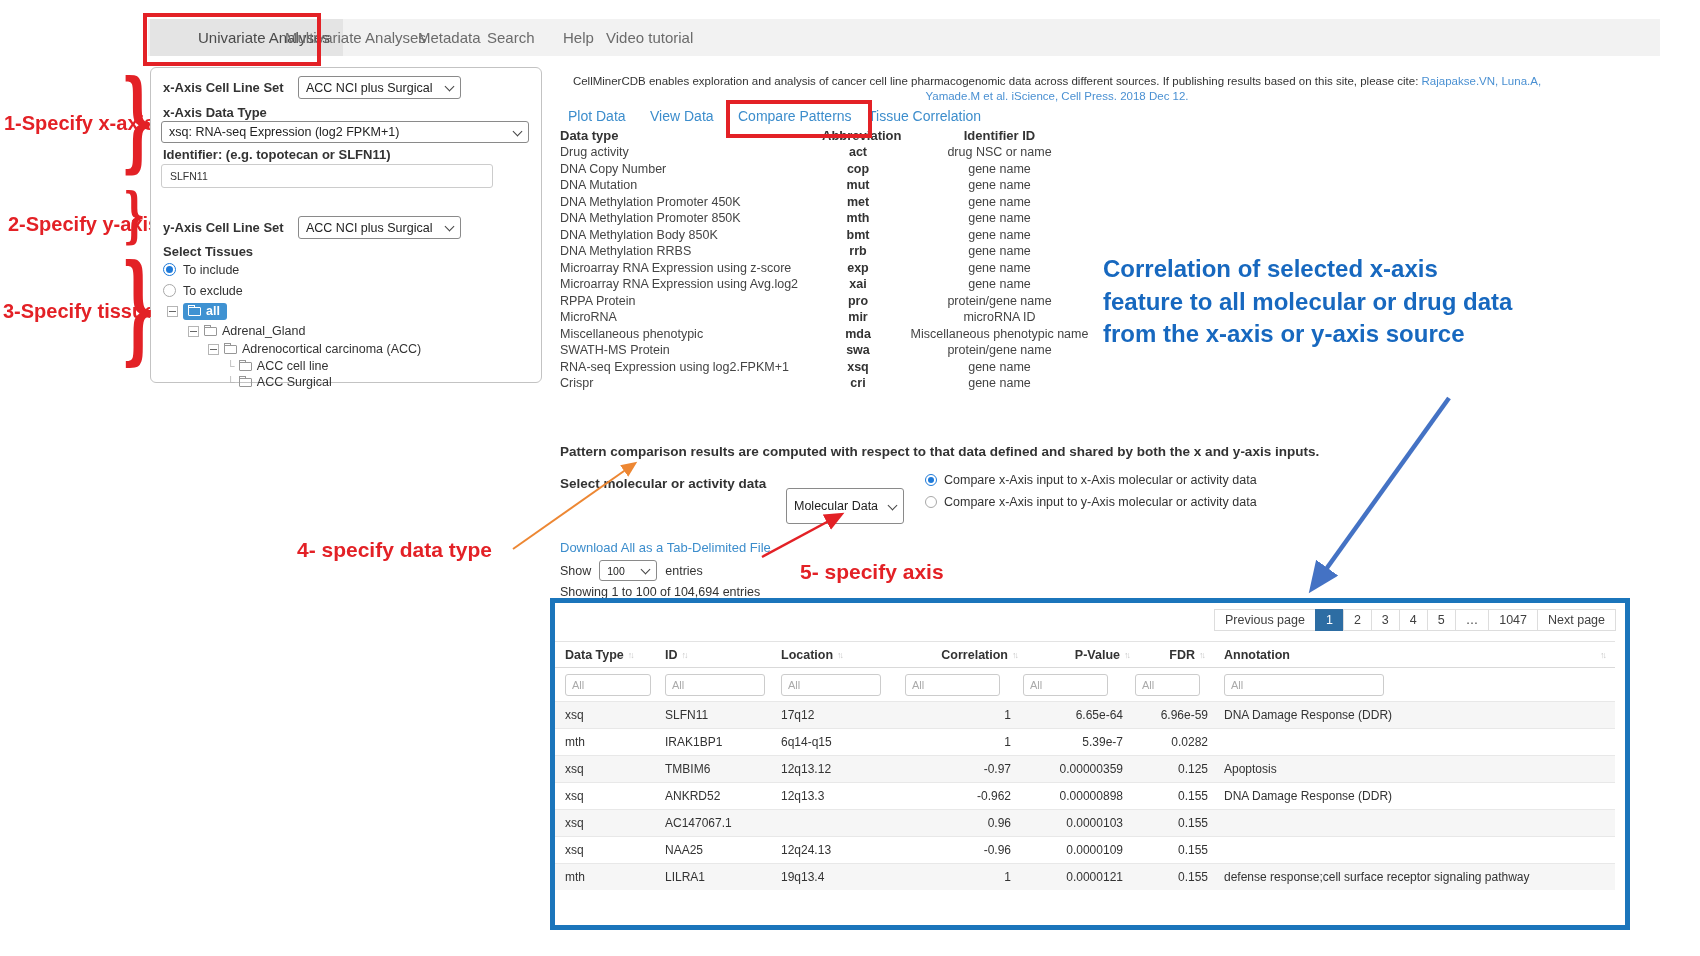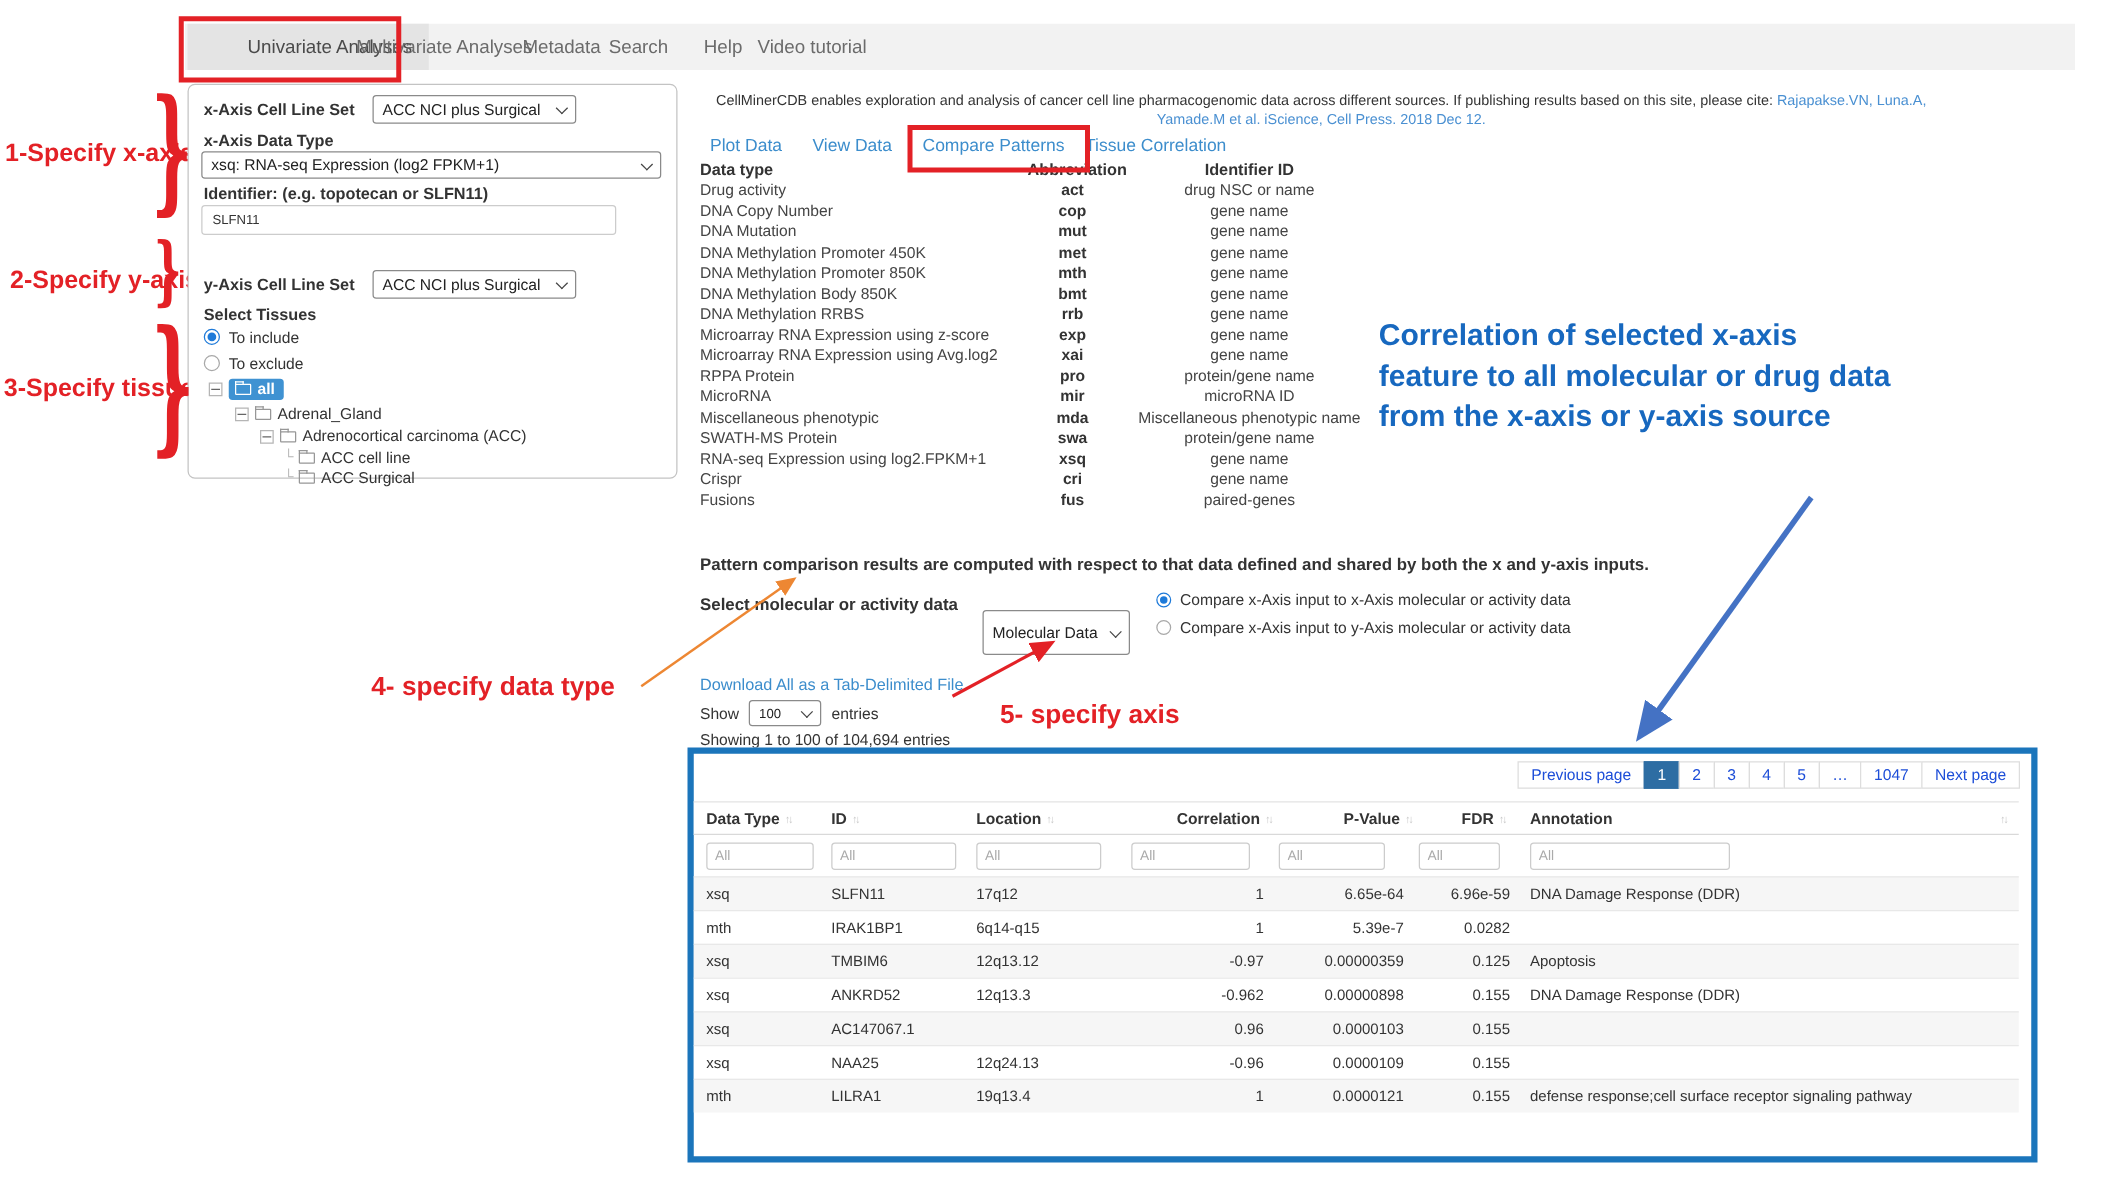--- a/index.html
+++ b/index.html
@@ -52,21 +52,21 @@
   .ref-head .ref-c1,.ref-head .ref-c2{font-weight:bold;color:#333;}
 
   .pattern-note{position:absolute;left:560px;top:444px;font-size:13.5px;font-weight:bold;color:#333;}
   .selrow-label{position:absolute;left:560px;top:476px;font-size:13.5px;font-weight:bold;color:#333;}
   .link{color:#3c8dcc;font-size:13px;cursor:pointer;}
   .small-text{font-size:12.5px;color:#333;}
 
   
   .results{position:absolute;left:550px;top:598px;width:1070px;height:322px;border:5px solid #1b75bb;background:#fff;box-sizing:content-box;}
   .pagination{position:absolute;top:6px;right:9px;display:flex;}
-  .pbox{border:1px solid #ddd;margin-left:-1px;padding:3px 10px;font-size:12.5px;color:#1d4ed8;background:#fff;cursor:pointer;white-space:nowrap;}
+  .pbox{border:1px solid #ddd;margin-left:-1px;padding:3px 10px;font-size:12.5px;color:#404040;background:#fff;cursor:pointer;white-space:nowrap;}
   .pbox.active{background:#2d6da3;border-color:#2d6da3;color:#fff;}
   .res-header{position:absolute;left:0;top:38px;width:1060px;display:grid;grid-template-columns:100px 116px 124px 118px 112px 75px 1fr;padding:0 10px;box-sizing:border-box;border-top:1px solid #e3e3e3;border-bottom:1px solid #d9d9d9;height:27px;align-items:center;background:#fff;}
   .hcell{display:flex;align-items:center;font-size:12.5px;font-weight:bold;color:#333;cursor:pointer;}
   .hcell.c3,.hcell.c4,.hcell.c5{justify-content:flex-end;padding-right:6px;}
   .hcell.c6{justify-content:space-between;padding-left:14px;}
   .sort-icon{color:#c9c9c9;font-size:9px;margin-left:4px;letter-spacing:-2px;font-weight:normal;}
   .res-filters{position:absolute;left:0;top:66px;width:1060px;display:grid;grid-template-columns:100px 116px 124px 118px 112px 75px 1fr;padding:0 10px;box-sizing:border-box;height:32px;align-items:center;}
   .fin{border:1px solid #ccc;border-radius:3px;padding:4px 6px;font-size:11px;color:#333;font-family:"Liberation Sans",sans-serif;box-sizing:border-box;}
   .fin::placeholder{color:#aaa;}
   .f0{width:86px;} .f1{width:100px;} .f2{width:100px;} .f3{width:95px;} .f4{width:85px;} .f5{width:65px;} .f6{width:160px;margin-left:14px;}
@@ -240,25 +240,20 @@
       </div>
       <div class="ref-row">
         <div class="ref-c0">RNA-seq Expression using log2.FPKM+1</div>
         <div class="ref-c1">xsq</div>
         <div class="ref-c2">gene name</div>
       </div>
       <div class="ref-row">
         <div class="ref-c0">Crispr</div>
         <div class="ref-c1">cri</div>
         <div class="ref-c2">gene name</div>
-      </div>
-      <div class="ref-row">
-        <div class="ref-c0">Fusions</div>
-        <div class="ref-c1">fus</div>
-        <div class="ref-c2">paired-genes</div>
       </div>
     </div>
 </div>
 
 <div class="pattern-note">Pattern comparison results are computed with respect to that data defined and shared by both the x and y-axis inputs.</div>
 <div class="selrow-label">Select molecular or activity data</div>
 <div class="sel" style="position:absolute;left:786px;top:488px;width:118px;height:36px;">
   <span>Molecular Data</span>
   <span class="chev"></span>
 </div>

